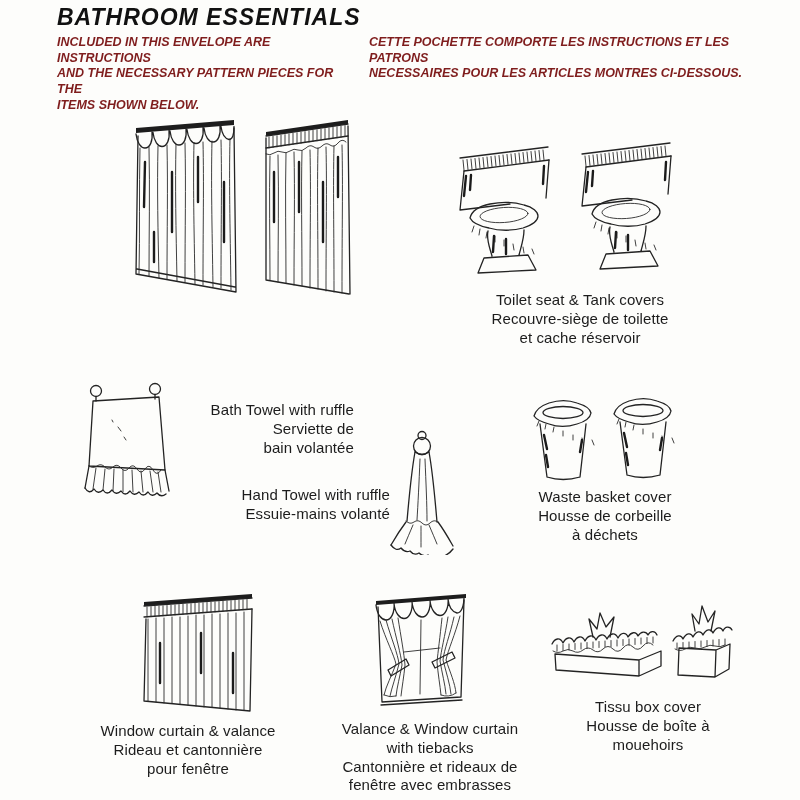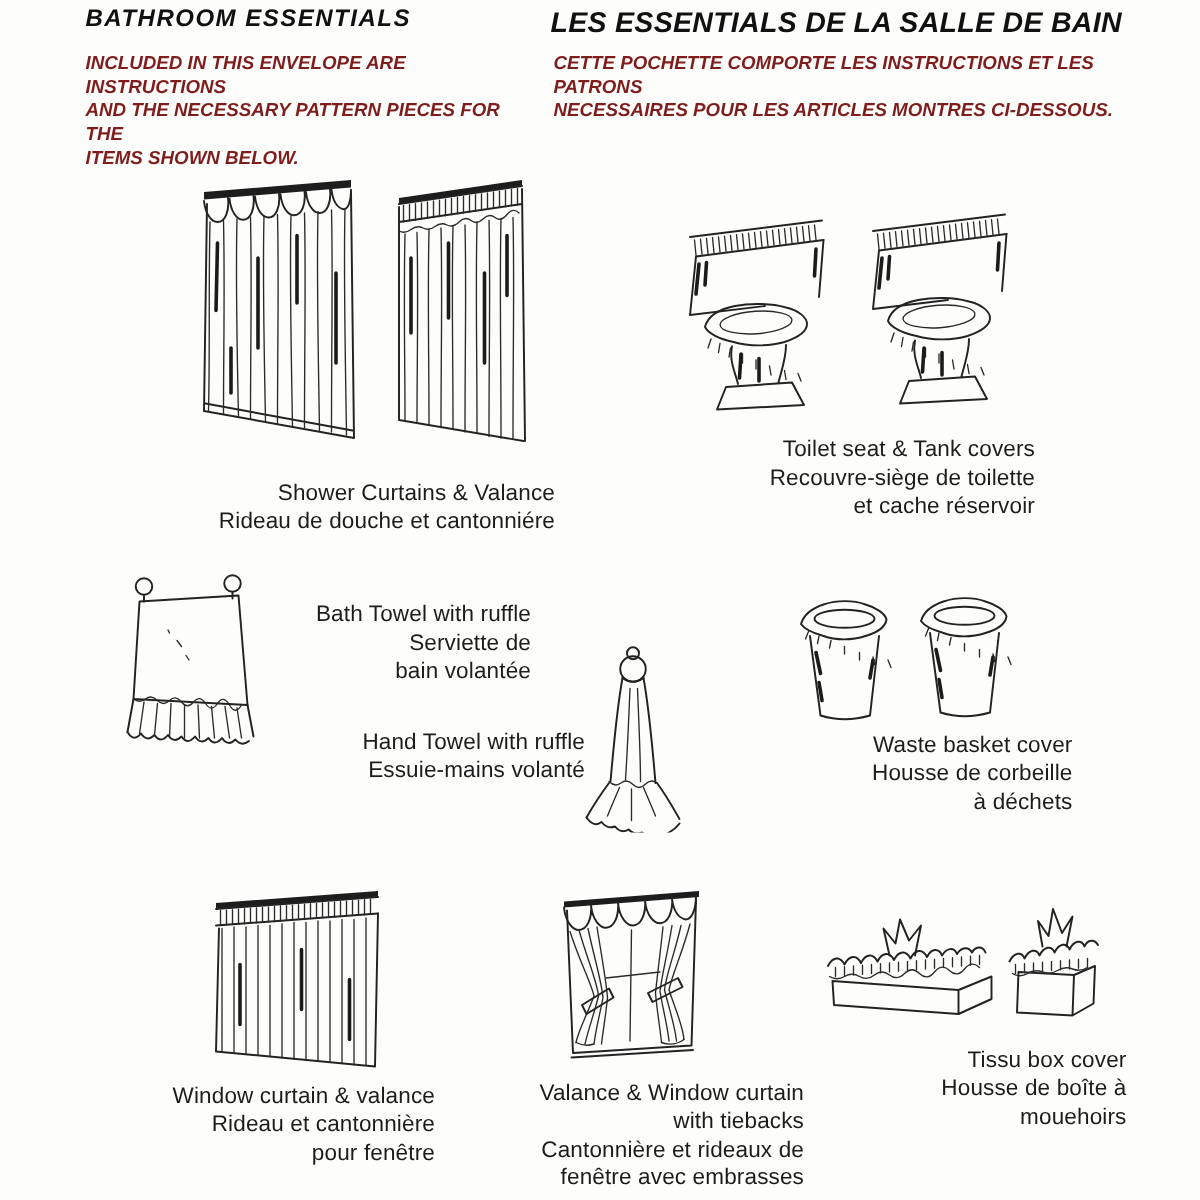--- a/index.html
+++ b/index.html
@@ -2,27 +2,27 @@
 <html><head>
 <meta charset="utf-8">
 <style>
   html,body{margin:0;padding:0;background:#ffffff;}
   .page{
     position:relative;width:800px;height:800px;overflow:hidden;
     background:#fdfdfb;color:#1c1c1c;
     font-family:"Liberation Sans", sans-serif;
   }
   .title{position:absolute;font-weight:700;font-style:italic;white-space:nowrap;color:#111;}
-  #title-en{left:57px;top:4px;font-size:16px;letter-spacing:1px;}
+  #title-en{left:57px;top:4px;font-size:23px;letter-spacing:1px;}
   #title-fr{left:367px;top:5px;font-size:19px;letter-spacing:0.2px;}
   .sub{position:absolute;font-weight:700;font-style:italic;font-size:12.5px;line-height:1.25;white-space:pre-line;color:#7f1d1d;}
   #sub-en{left:57px;top:35px;width:290px;}
   #sub-fr{left:369px;top:35px;width:400px;}
   .cap{position:absolute;font-size:15px;line-height:1.25;white-space:pre-line;letter-spacing:0.1px;}
-  .center{text-align:right}.leftal{text-align:right}.rightal{text-align:right}
+  .center{text-align:center}.leftal{text-align:right}.rightal{text-align:right}
   #cap-shower{left:120px;top:320px;width:250px;}
   #cap-toilet{left:470px;top:291px;width:220px;}
   #cap-bath{left:174px;top:401px;width:180px;}
   #cap-hand{left:222px;top:486px;width:168px;}
   #cap-waste{left:495px;top:488px;width:220px;}
   #cap-window{left:86px;top:722px;width:204px;}
   #cap-valance{left:324px;top:720px;width:212px;}
   #cap-tissue{left:545px;top:686px;width:206px;margin-top:12px;}
   svg.fig{position:absolute;}
   svg.fig *{vector-effect:non-scaling-stroke;}
@@ -38,21 +38,20 @@
   #fig-window{left:138px;top:593px;width:122px;height:126px;}
   #fig-valance{left:368px;top:590px;width:106px;height:122px;}
   #fig-tissue{left:549px;top:599px;width:186px;height:82px;}
 </style>
 </head>
 <body>
 
 <div class="page">
 
   <div id="title-en" class="title">BATHROOM ESSENTIALS</div>
-  <div id="title-fr" class="title">LES ESSENTIALS DE LA SALLE DE BAIN</div>
   <div id="sub-en" class="sub">INCLUDED IN THIS ENVELOPE ARE INSTRUCTIONS
 AND THE NECESSARY PATTERN PIECES FOR THE
 ITEMS SHOWN BELOW.</div>
   <div id="sub-fr" class="sub">CETTE POCHETTE COMPORTE LES INSTRUCTIONS ET LES PATRONS
 NECESSAIRES POUR LES ARTICLES MONTRES CI-DESSOUS.</div>
 
   <svg id="fig-shower" class="fig" viewBox="0 0 228 198">
     <g>
       <path class="dk" d="M8,21 L106,13 L106,8 L8,16 Z"></path>
       <path class="ln" d="M8,22 c1,9 5,14 9,14 c5,0 8,-7 7,-16 M25,20.5 c1,9 5,14 9,14 c5,0 8,-7 7,-16 M42,19 c1,9 5,14 9,14 c5,0 8,-7 7,-16 M59,17.5 c1,9 5,14 9,14 c5,0 8,-7 7,-16 M76,16 c1,9 5,14 9,14 c5,0 8,-7 7,-16 M93,14.5 c1,8 4,12 8,13 c3,0 5,-5 5,-13"></path>
@@ -63,22 +62,20 @@
     <g>
       <path class="dk" d="M138,24 L220,12 L220,8 L138,20 Z"></path>
       <path class="ln" d="M138,24 L220,12 M138,36 L220,24"></path>
       <path class="lt" d="M141,25 l0,11 m4,-11.6 l0,11 m4,-11.6 l0,11 m4,-11.6 l0,11 m4,-11.6 l0,11 m4,-11.6 l0,11 m4,-11.6 l0,11 m4,-11.6 l0,11 m4,-11.6 l0,11 m4,-11.6 l0,11 m4,-11.6 l0,11 m4,-11.6 l0,11 m4,-11.6 l0,11 m4,-11.6 l0,11 m4,-11.6 l0,11 m4,-11.6 l0,11 m4,-11.6 l0,11 m4,-11.6 l0,11 m4,-11.6 l0,11 m4,-11.6 l0,11"></path>
       <path class="lt" d="M138,42 Q142,44 146,41 T154,40 T162,39 T170,38 T178,36 T186,35 T194,34 T202,33 T210,31 T218,30"></path>
       <path class="ln" d="M138,26 L138,168 M220,14 L222,182 M138,168 L221,182"></path>
       <path class="lt" d="M142,44 C141,86 142,128 142,168 M150,43 C151,86 150,128 150,170 M158,41 C157,84 158,126 158,171 M166,40 C167,82 166,124 166,173 M174,39 C173,80 174,122 174,174 M182,38 C183,80 182,120 182,176 M190,36 C189,78 190,120 190,177 M198,35 C199,76 198,118 198,179 M206,34 C205,76 206,116 206,180 M214,33 C215,74 214,116 214,181"></path>
       <path class="hv" d="M146,60 L146,110 M171,50 L171,100 M195,70 L195,130 M210,45 L210,85"></path>
     </g>
   </svg>
-  <div id="cap-shower" class="cap center">Shower Curtains &amp; Valance
-Rideau de douche et cantonniére</div>
 
   <svg id="fig-toilets" class="fig" viewBox="0 0 245 140">
     <defs>
       <g id="toiletg">
         <path class="ln" d="M12,14 L100,3 M16,27 L101,16"></path>
         <path class="lt" d="M15,16 l1,10 m3,-10.5 l1,10 m3,-10.5 l1,10 m3,-10.5 l1,10 m3,-10.5 l1,10 m3,-10.5 l1,10 m3,-10.5 l1,10 m3,-10.5 l1,10 m3,-10.5 l1,10 m3,-10.5 l1,10 m3,-10.5 l1,10 m3,-10.5 l1,10 m3,-10.5 l1,10 m3,-10.5 l1,10 m3,-10.5 l1,10 m3,-10.5 l1,10 m3,-10.5 l1,10 m3,-10.5 l1,10 m3,-10.5 l1,10 m3,-10.5 l1,10 m3,-10.5 l1,10"></path>
         <path class="ln" d="M16,27 L12,66 M101,16 L98,54 M12,66 L62,60"></path>
         <path class="hv" d="M18,32 L16,52 M23,31 L22,46 M96,22 L95,40"></path>
         <path class="ln" d="M22,74 c2,-8 10,-12 20,-14 c10,-2 24,-2 34,1 c9,2 14,7 14,11 c0,5 -6,9 -15,12 c-10,3 -24,3 -34,0 c-10,-2 -17,-6 -19,-10 Z"></path>
         <ellipse class="lt" cx="56" cy="71" rx="24" ry="7.5" transform="rotate(-4 56 71)"></ellipse>

